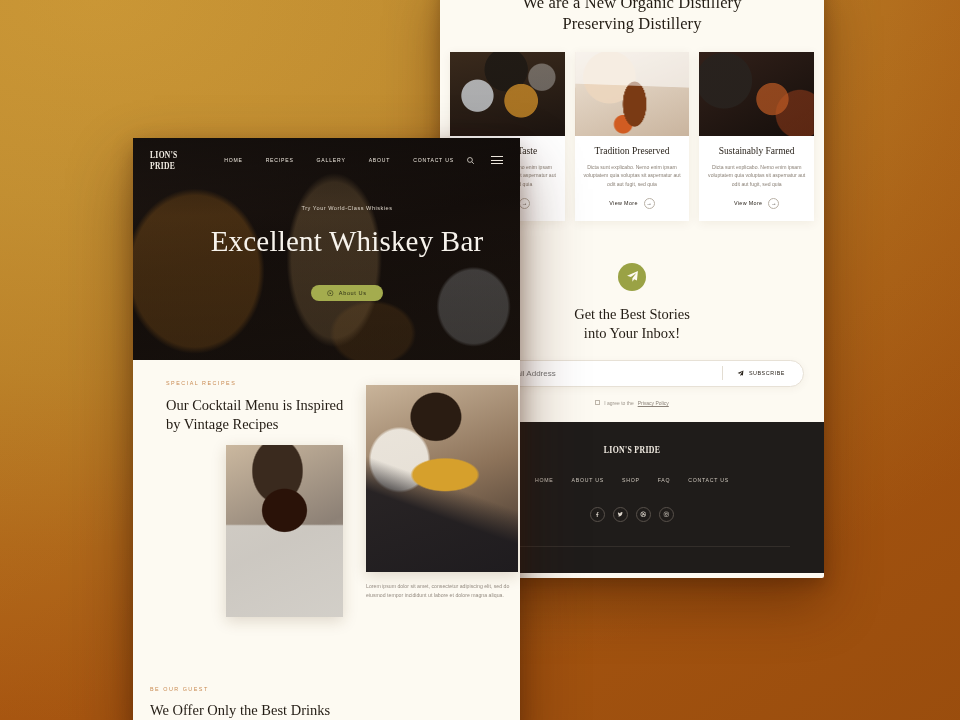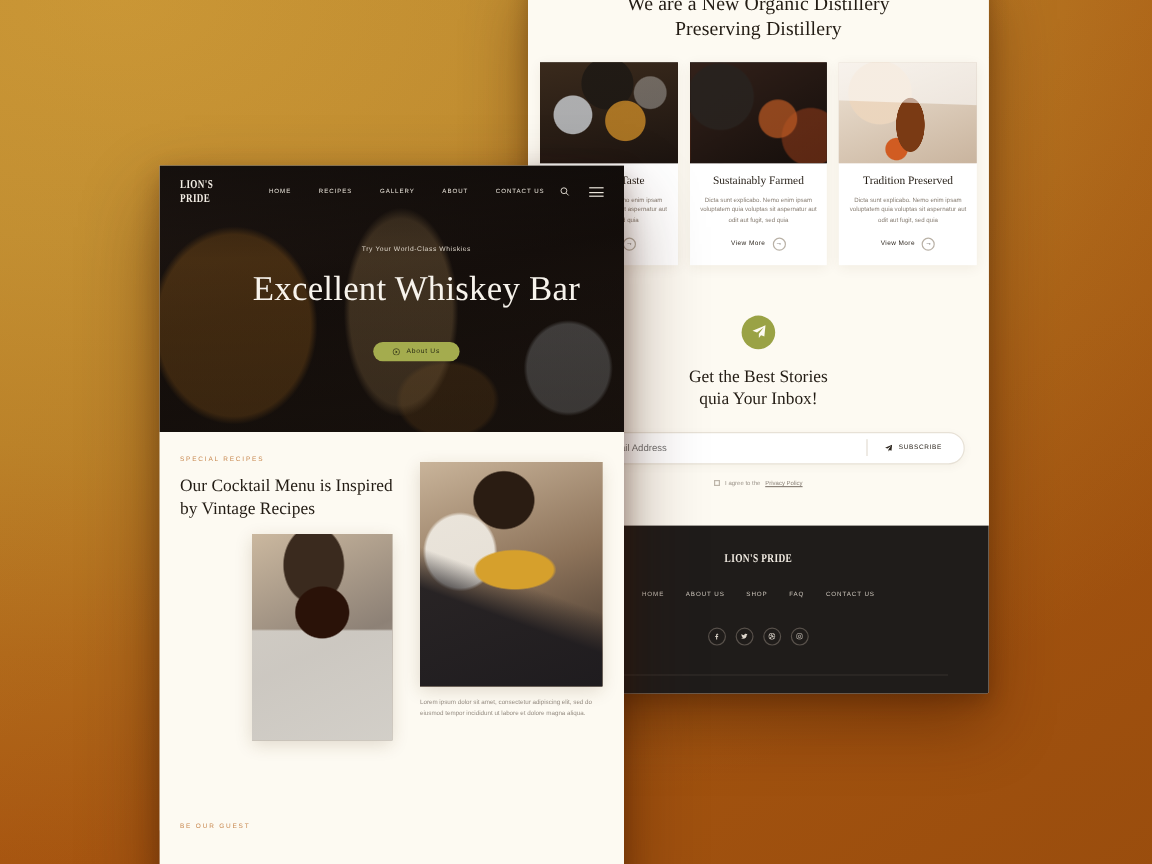--- a/index.html
+++ b/index.html
@@ -130,21 +130,21 @@
     width: 11px; height: 11px;
     border: .5px solid #b9b1a6;
     border-radius: 50%;
     display: flex; align-items: center; justify-content: center;
     font-size: 5.5px;
   }
 
   
   .newsletter {
     background: #fdfaf2;
-    padding: 26px 24px 32px;
+    padding: 26px 24px 16px;
     text-align: center;
   }
   .plane-circle {
     width: 28px; height: 28px;
     border-radius: 50%;
     background: #9aa245;
     margin: 0 auto 14px;
     display: flex; align-items: center; justify-content: center;
   }
   .plane-circle svg { width: 13px; height: 13px; }
@@ -315,20 +315,21 @@
     cursor: pointer;
   }
   .hero-cta svg { width: 6.5px; height: 6.5px; }
 
   
   .recipes {
     background: #fdfaf2;
     padding: 20px 17px 0;
     position: relative;
     height: 312px;
+    margin-left: 16px;
   }
   .eyebrow {
     font-size: 5.4px;
     letter-spacing: 1.5px;
     color: #c98a52;
     margin-bottom: 10px;
   }
   .rec-title {
     font-family: "Liberation Serif", serif;
     font-weight: 400;
@@ -406,54 +407,54 @@
         <div class="feat-title">Authentic Taste</div>
         <div class="feat-text">Dicta sunt explicabo. Nemo enim ipsam voluptatem quia voluptas sit aspernatur aut odit aut fugit, sed quia</div>
         <div class="feat-more">
           <span>View More</span>
           <span class="arr">→</span>
         </div>
       </div>
     </div>
 
     <div class="feat-card">
+      <div class="feat-img fi-2"></div>
+      <div class="feat-body">
+        <div class="feat-title">Tradition Preserved</div>
+        <div class="feat-text">Dicta sunt explicabo. Nemo enim ipsam voluptatem quia voluptas sit aspernatur aut odit aut fugit, sed quia</div>
+        <div class="feat-more">
+          <span>View More</span>
+          <span class="arr">→</span>
+        </div>
+      </div>
+    </div>
+
+    <div class="feat-card">
       <div class="feat-img fi-3"></div>
       <div class="feat-body">
         <div class="feat-title">Sustainably Farmed</div>
         <div class="feat-text">Dicta sunt explicabo. Nemo enim ipsam voluptatem quia voluptas sit aspernatur aut odit aut fugit, sed quia</div>
         <div class="feat-more">
           <span>View More</span>
           <span class="arr">→</span>
         </div>
       </div>
     </div>
 
-    <div class="feat-card">
-      <div class="feat-img fi-2"></div>
-      <div class="feat-body">
-        <div class="feat-title">Tradition Preserved</div>
-        <div class="feat-text">Dicta sunt explicabo. Nemo enim ipsam voluptatem quia voluptas sit aspernatur aut odit aut fugit, sed quia</div>
-        <div class="feat-more">
-          <span>View More</span>
-          <span class="arr">→</span>
-        </div>
-      </div>
-    </div>
-
   </div>
 
   <div class="newsletter">
     <div class="plane-circle">
       <svg viewBox="0 0 24 24">
           <path d="M22 2 2 10.5l7 2.6L19.2 5.4 11.8 15v6.6l3.3-4.3 5.1 1.9z" fill="#fdfaf2"></path>
         </svg>
     </div>
     <h3>
       <span>Get the Best Stories</span><br>
-      <span>quia Your Inbox!</span>
+      <span>into Your Inbox!</span>
     </h3>
     <div class="nl-form">
       <input class="nl-input" type="text" placeholder="Enter Your Email Address" style="">
       <span class="nl-divider"></span>
       <button class="nl-sub">
         <svg viewBox="0 0 24 24">
             <path d="M22 2 2 10.5l7 2.6L19.2 5.4 11.8 15v6.6l3.3-4.3 5.1 1.9z" fill="#2b241c"></path>
           </svg>
         <span>SUBSCRIBE</span>
       </button>
@@ -549,15 +550,16 @@
     <div class="rec-title">Our Cocktail Menu is Inspired by Vintage Recipes</div>
 
     <div class="rec-photo-a"></div>
     <div class="rec-photo-b"></div>
     <div class="rec-para">Lorem ipsum dolor sit amet, consectetur adipiscing elit, sed do eiusmod tempor incididunt ut labore et dolore magna aliqua.</div>
 
   </div>
 
   <div class="guest">
     <div class="eyebrow">BE OUR GUEST</div>
+    <h3>We Offer Only the Best Drinks</h3>
   </div>
 
 </div>
 
 </body></html>

